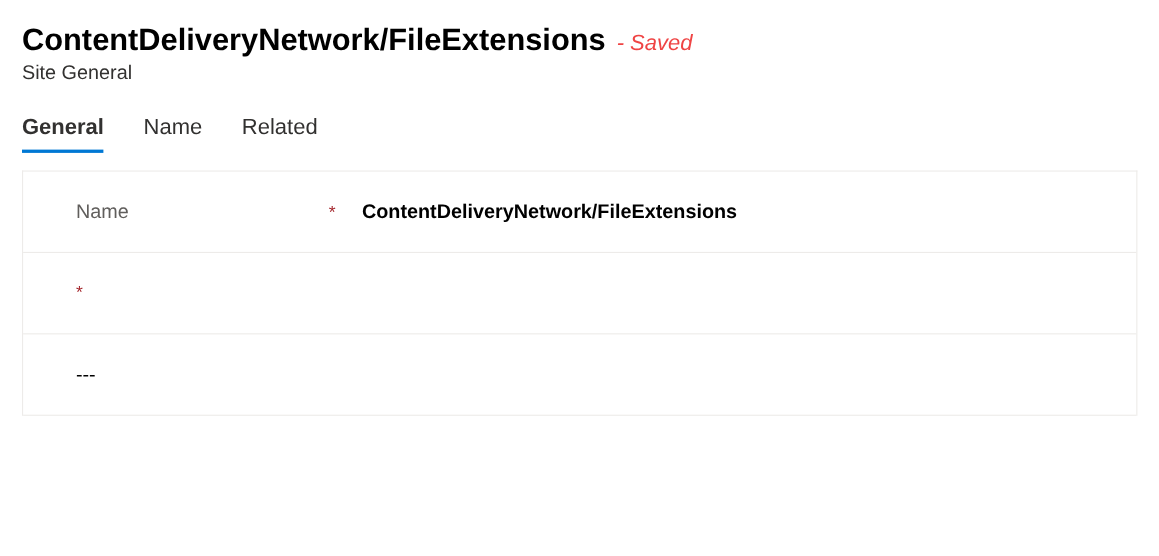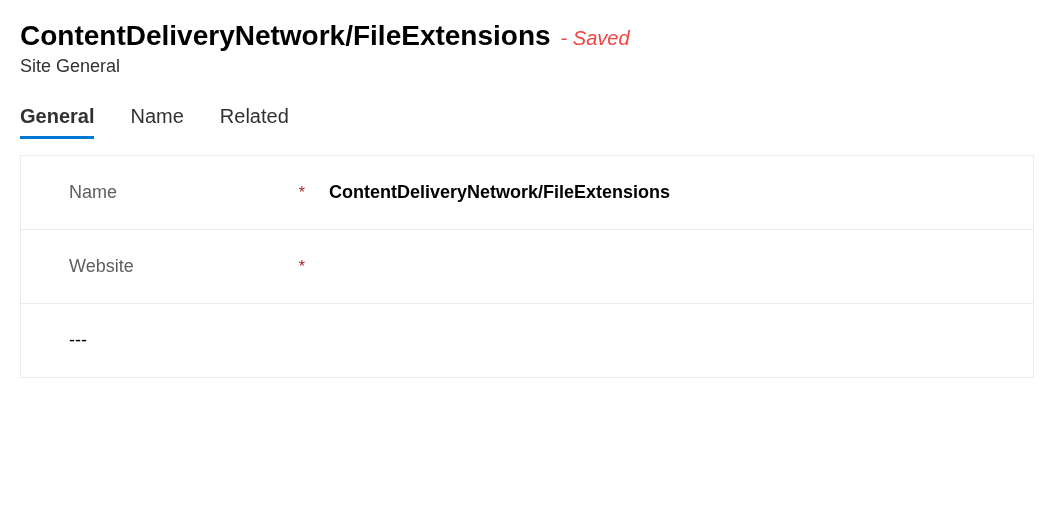--- a/index.html
+++ b/index.html
@@ -131,21 +131,20 @@
   <div class="form-row">
     <div class="form-label">
       <span class="form-label-text">Name</span>
       <span class="required">*</span>
     </div>
     <div class="form-value">ContentDeliveryNetwork/FileExtensions</div>
   </div>
 
   <div class="form-row">
     <div class="form-label">
-      <span class="form-label-text">Website</span>
       <span class="required">*</span>
     </div>
   </div>
 
 
   <div class="form-row">
     <div class="form-value" style="font-weight:400">---</div>
   </div>
 
 </div>

